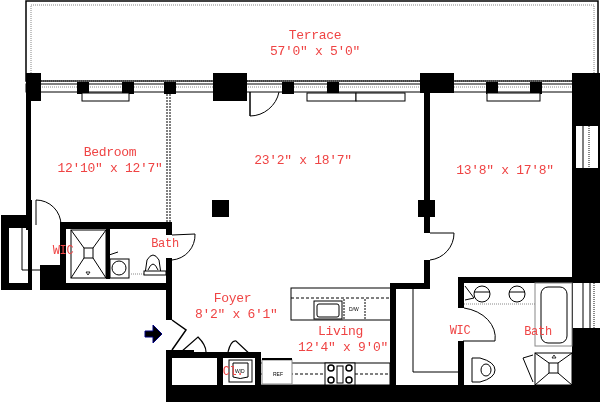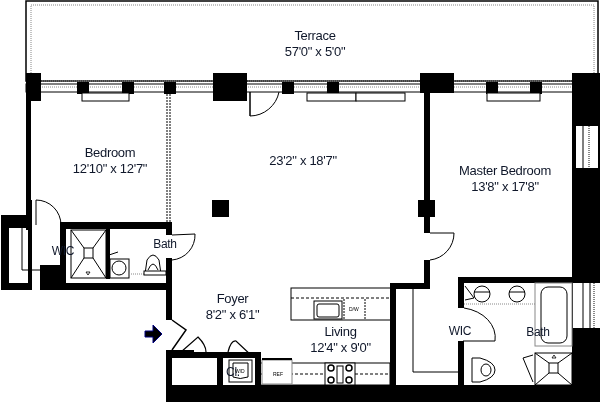--- a/index.html
+++ b/index.html
@@ -1,22 +1,22 @@
 <!DOCTYPE html>
 <html><head>
 <meta charset="utf-8">
 <style>
   html, body { margin: 0; padding: 0; background: #ffffff; }
   body { width: 600px; height: 402px; overflow: hidden; position: relative; }
   #plan { position: absolute; left: 0; top: 0; width: 600px; height: 402px; }
   .lbl {
     position: absolute;
-    font-family: Liberation Sans, sans-serif;
+    font-family: Liberation Mono, monospace;
     font-size: 13px;
-    color: #0f172a;
+    color: #ef4444;
     text-align: center;
     line-height: 16px;
     white-space: nowrap;
     letter-spacing: -0.3px;
   }
   .lbl .dim { display: block; }
   .small { font-size: 12px; padding-left: 24px; }
   .tiny {
     position: absolute;
     font-family: "Liberation Sans", sans-serif;
@@ -218,21 +218,20 @@
 <div class="lbl" style="left:55px; top:145px; width:110px;">
   <span>Bedroom</span>
   <span class="dim">12'10" x 12'7"</span>
 </div>
 
 <div class="lbl" style="left:213px; top:153px; width:180px;">
   <span class="dim">23'2" x 18'7"</span>
 </div>
 
 <div class="lbl" style="left:445px; top:163px; width:120px;">
-  <span>Master Bedroom</span>
   <span class="dim">13'8" x 17'8"</span>
 </div>
 
 <div class="lbl" style="left:195px; top:291px; width:75px;">
   <span>Foyer</span>
   <span class="dim">8'2" x 6'1"</span>
 </div>
 
 <div class="lbl" style="left:298px; top:324px; width:85px;">
   <span>Living</span>

